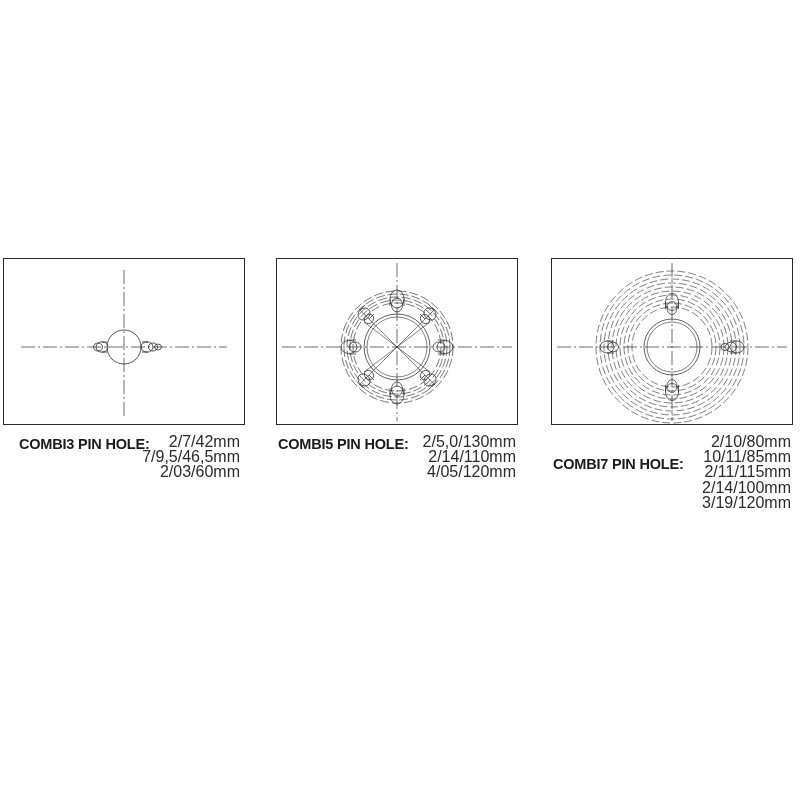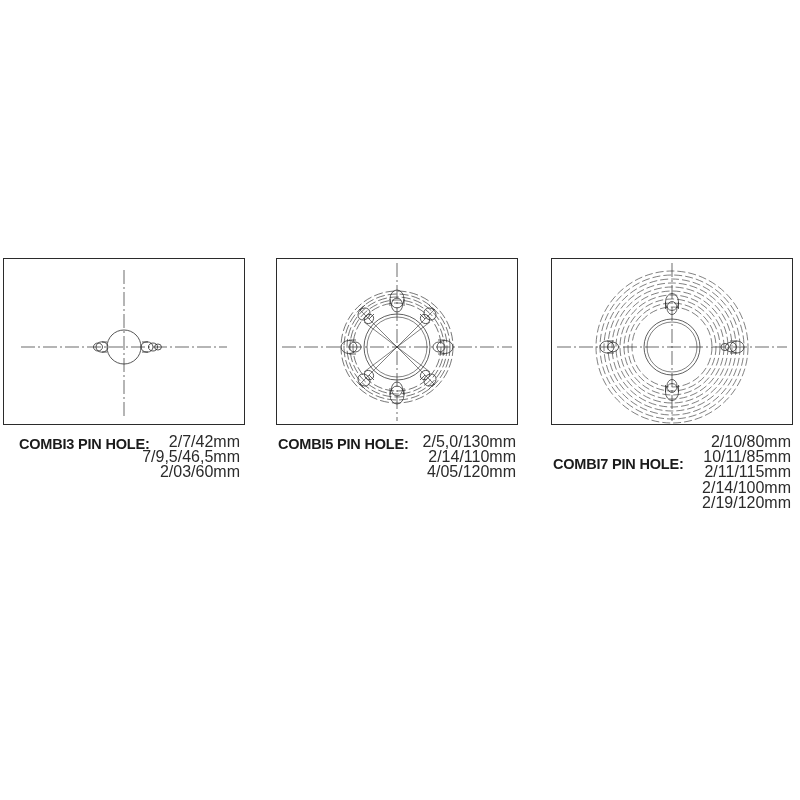--- a/index.html
+++ b/index.html
@@ -266,16 +266,16 @@
     <span class="spec-line">2/5,0/130mm</span>
     <span class="spec-line">2/14/110mm</span>
     <span class="spec-line">4/05/120mm</span>
   </div>
 
   <div class="spec-list" id="specs-combi7">
     <span class="spec-line">2/10/80mm</span>
     <span class="spec-line">10/11/85mm</span>
     <span class="spec-line">2/11/115mm</span>
     <span class="spec-line">2/14/100mm</span>
-    <span class="spec-line">2/19/120mm</span>
+    <span class="spec-line">3/19/120mm</span>
   </div>
 
 </div>
 
 </body></html>

